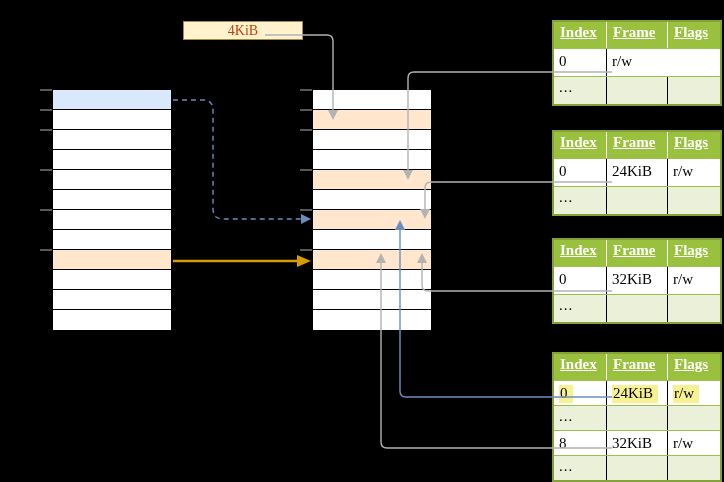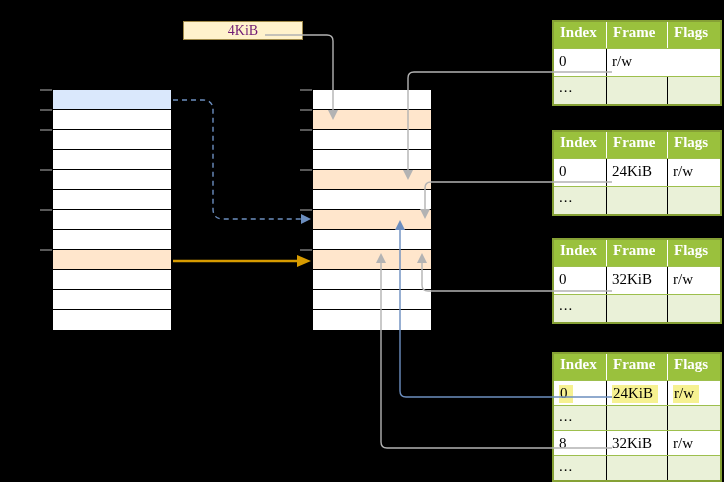--- a/index.html
+++ b/index.html
@@ -8,21 +8,21 @@
     position:relative;
     background:var(--background,#000);
     font-family:"Liberation Serif", serif;
     overflow:hidden;
   }
 
   
   .size-box {
     position:absolute; left:183px; top:21px; width:120px; height:19px;
     background:var(--box-cream); border:1px solid var(--box-cream-border);
-    color:#701a75; font-size:14px; line-height:17px; text-align:center;
+    color:#c2410c; font-size:14px; line-height:17px; text-align:center;
   }
 
   
   .mem-col {
     position:absolute; width:120px; height:242px; top:89px;
     border:1px solid var(--row-border); background:var(--row-white);
   }
   #left-col   { left:52px; }
   #middle-col { left:312px; }
   .mem-row { height:20px; border-bottom:1px solid var(--row-border); }
@@ -37,20 +37,21 @@
     border:2px solid var(--table-border); background:var(--row-white);
     font-size:15px; color:#000;
   }
   #pt0 { top:20px; } #pt1 { top:130px; } #pt2 { top:238px; } #pt3 { top:352px; }
   .pt-row { display:grid; grid-template-columns:53px 61px 52px; }
   .pt-header { background:var(--table-header-bg); height:26px; }
   .pt-header .pt-cell {
     color:var(--table-header-text); font-weight:bold;
     border-right:1px solid var(--table-header-text);
     padding:2px 18px 0 6px;
+    text-decoration:underline;
   }
   .pt-header .pt-cell:last-child { border-right:none; }
   .pt-data, .pt-dots { height:28px; border-top:1px solid var(--table-row-line); }
   .compact .pt-data, .compact .pt-dots { height:25px; }
   .pt-dots { background:var(--table-dots-bg); }
   .pt-cell { padding:4px 0 0 5px; border-right:1px solid #000; overflow:hidden; }
   .pt-cell:last-child { border-right:none; }
   .pt-dots .pt-cell { padding-top:2px; letter-spacing:1px; }
   .hl { background:var(--cell-highlight); padding:0 5px 2px 1px; }
 

